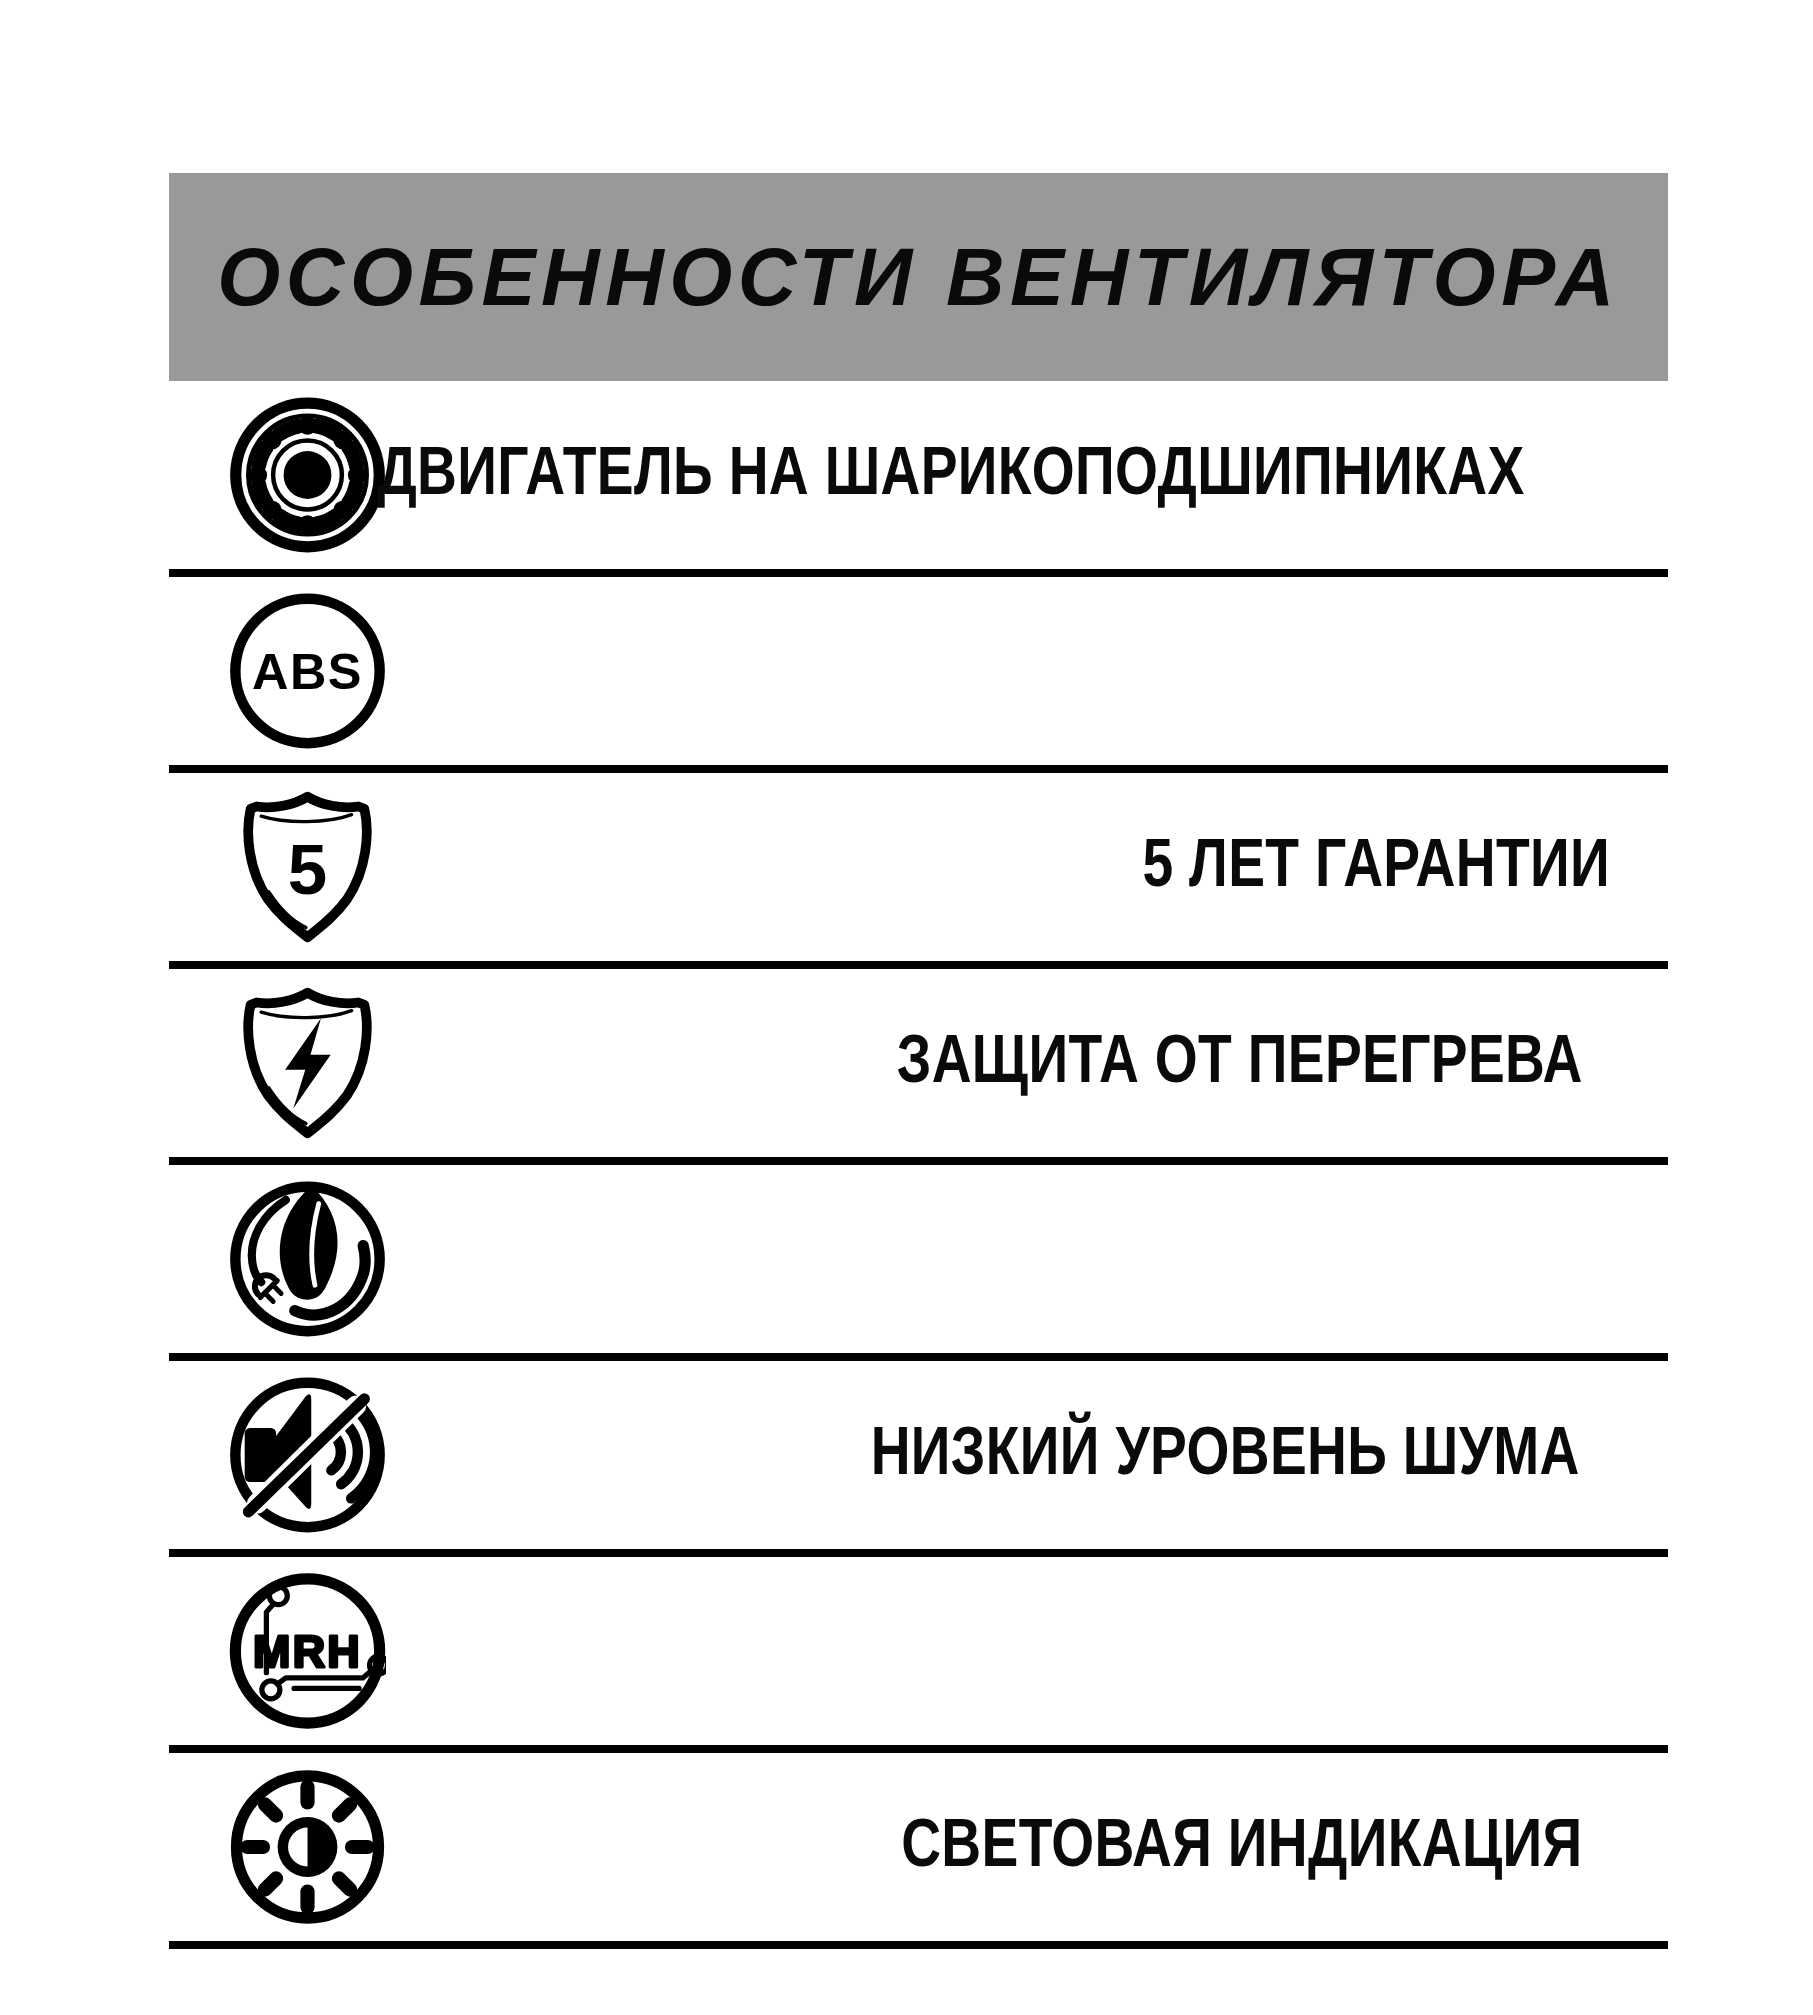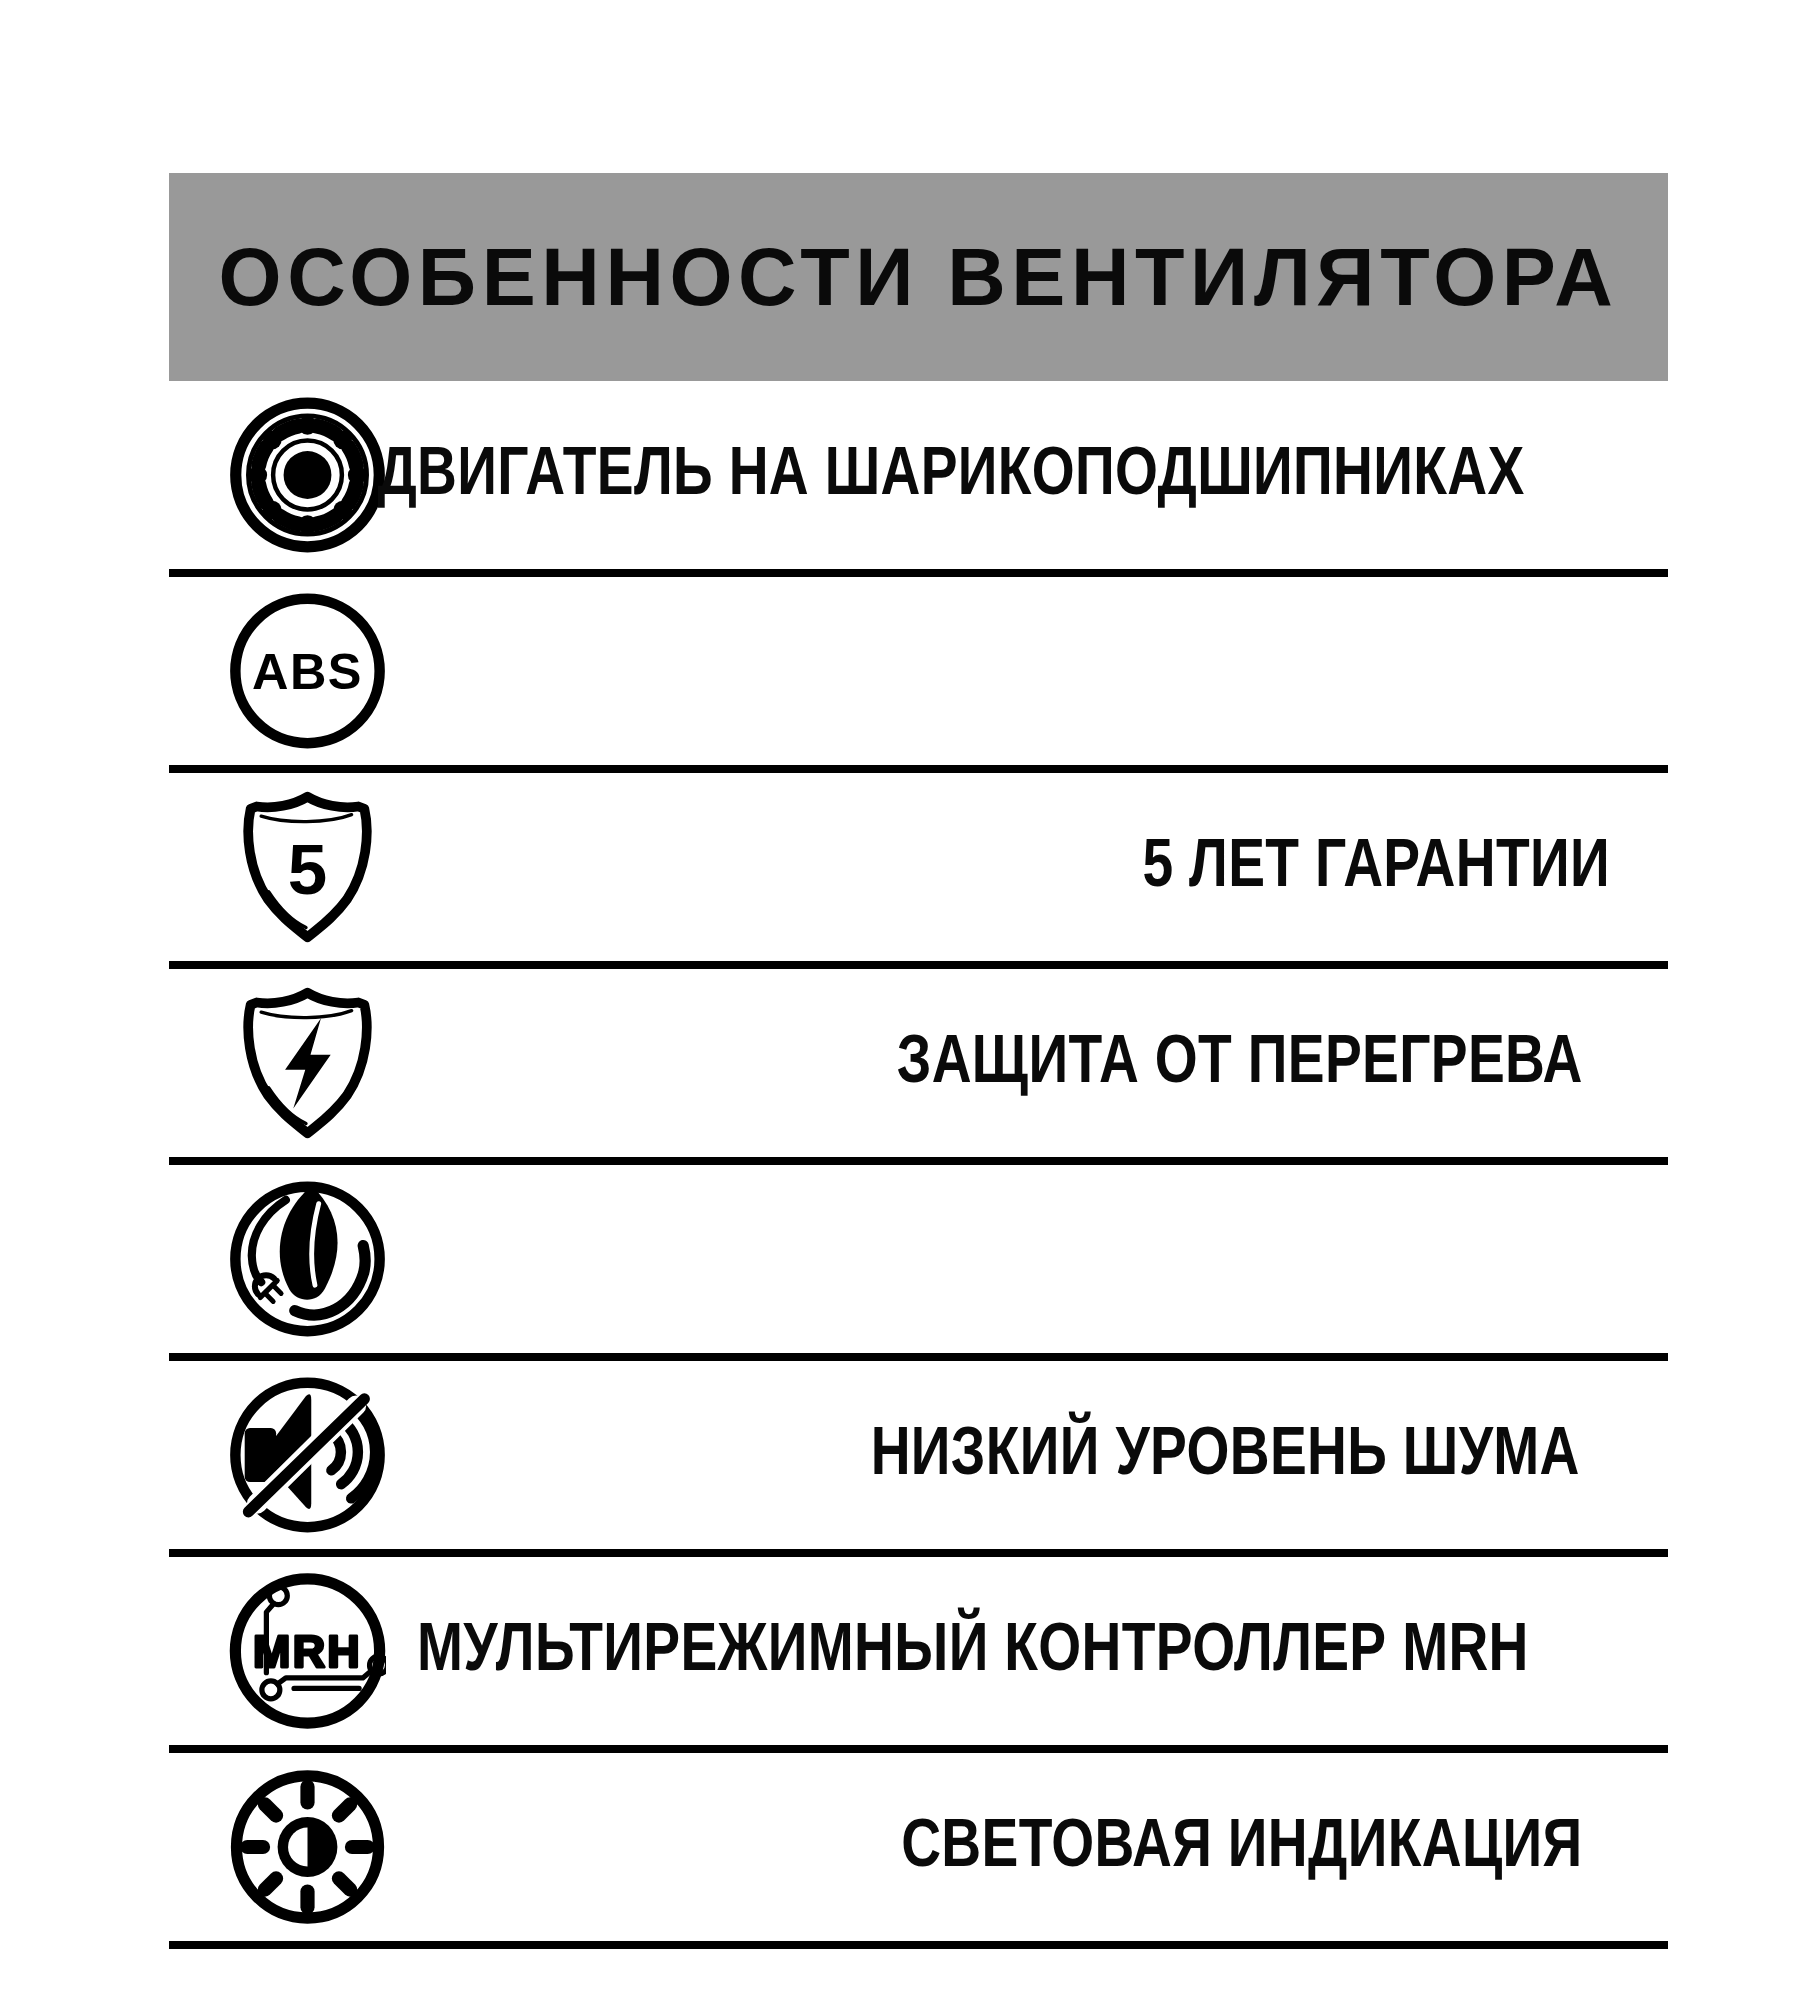--- a/index.html
+++ b/index.html
@@ -2,21 +2,21 @@
 <html style="font-size:6.4px"><head>
 <meta charset="utf-8">
 <style>
   html,body{margin:0;padding:0;}
   body{
     width:1814px;height:2418px;background:#ffffff;position:relative;
     font-family:"Liberation Sans", sans-serif;color:#0a0a0a;
   }
   .header{
     position:absolute;left:169px;top:173px;width:1499px;height:208px;
-    display:flex;align-items:center;justify-content:center;
+    display:flex;align-items:center;justify-content:center;font-style:italic;
   }
   .header h1{
     margin:0;font-size:81px;font-weight:bold;letter-spacing:5.6px;white-space:nowrap;
   }
   .rows{position:absolute;left:169px;top:381px;width:1499px;}
   .row{
     position:relative;height:196px;box-sizing:border-box;
     border-bottom:8.9px solid #000;
   }
   .icon{
@@ -138,23 +138,20 @@
       <text y="42" text-anchor="middle" font-size="120" font-weight="bold" letter-spacing="6" stroke="#000" stroke-width="8" style="paint-order:stroke;" stroke-linejoin="round">MRH</text>
       <g>
         <circle class="ln" cx="-78" cy="-148" r="24" stroke-width="14"></circle>
         <path class="ln" stroke-width="14" d="M -90 -127 L -110 -104 L -110 58"></path>
         <circle class="ln" cx="-98" cy="104" r="24" stroke-width="14"></circle>
         <path class="ln" stroke-width="14" d="M -80 88 L -58 72 L 148 72 L 166 57"></path>
         <circle class="ln" cx="190" cy="38" r="24" stroke-width="14"></circle>
         <path class="ln" stroke-width="14" d="M -36 100 L 138 100"></path>
       </g>
     </svg>
-    <div class="label-wrap">
-        <span class="label">МУЛЬТИРЕЖИМНЫЙ КОНТРОЛЛЕР MRH</span>
-      </div>
   </div>
 
   <div class="row">
     <svg class="icon" viewBox="-210 -210 420 420">
       <circle class="ln" r="190" stroke-width="30"></circle>
       <circle r="80" fill="#000"></circle>
       <path fill="#fff" d="M 0 -52 A 52 52 0 0 0 0 52 Z"></path>
       <g fill="#000">
         <rect x="-19" y="-180" width="38" height="80" rx="19" transform="rotate(0)"></rect>
         <rect x="-19" y="-180" width="38" height="80" rx="19" transform="rotate(45)"></rect>

